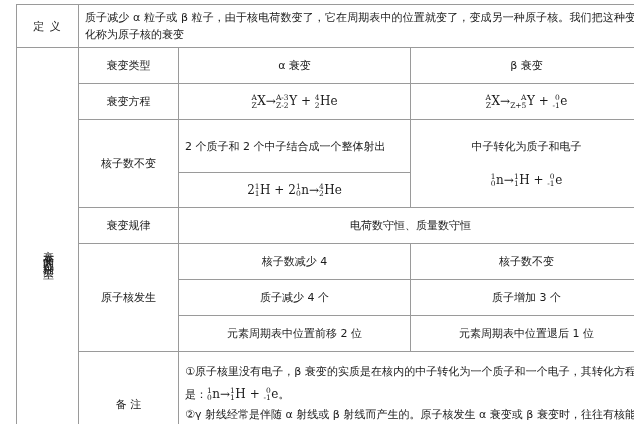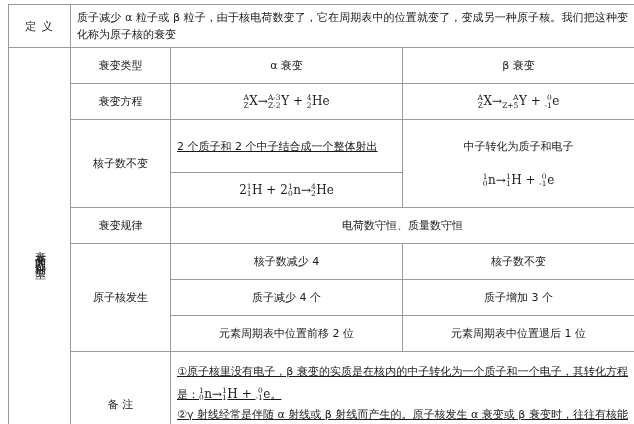--- a/index.html
+++ b/index.html
@@ -12,41 +12,41 @@
     height: 424px;
     font-family: "DejaVu Sans", "Liberation Sans", sans-serif;
     color: #1a1a1a;
     overflow: hidden;
   }
   .page {
     position: relative;
     width: 634px;
     height: 424px;
     box-sizing: border-box;
-    padding: 4px 4px 0 8px;
+    padding: 4px 4px 0 16px;
   }
   table.doc {
     width: 626px;
     border-collapse: collapse;
     table-layout: fixed;
   }
   table.doc td {
     border: 1px solid #9a9a9a;
     padding: 4px 6px;
     vertical-align: middle;
     font-size: 11px;
     line-height: 1.55;
     color: #1a1a1a;
   }
   .c-label {
     text-align: center;
     letter-spacing: 1px;
   }
   .c-center { text-align: center; margin-left: 48px; }
-  .c-left { text-align: left; text-decoration: underline; }
+  .c-left { text-align: left; }
   .vert {
     writing-mode: vertical-rl;
     text-orientation: upright;
     letter-spacing: 3px;
     margin: 0 auto;
     line-height: 1.1;
     font-size: 11px;
   }
   .cell-def {
     text-align: justify;

